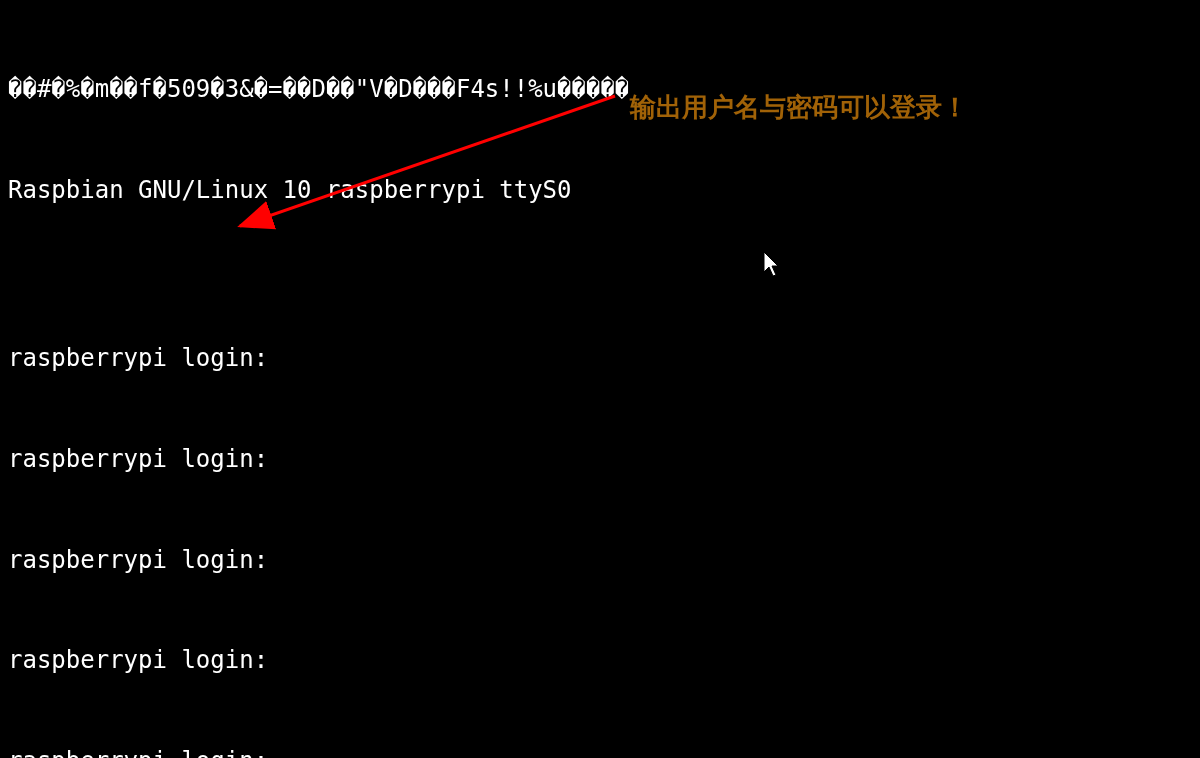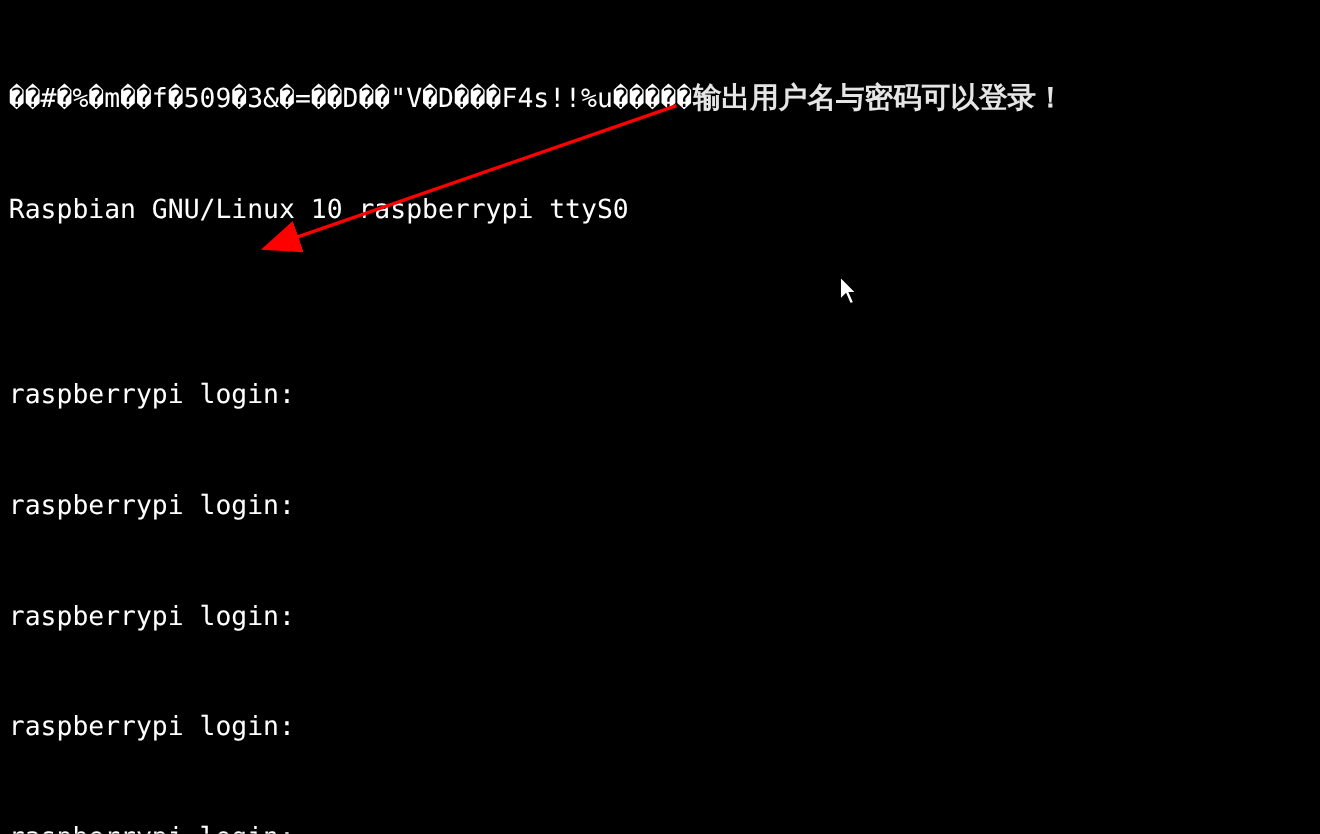--- a/index.html
+++ b/index.html
@@ -15,22 +15,22 @@
       line-height: 1.4;
     }
     .terminal {
       padding: 6px 8px;
       white-space: pre;
     }
     .line { display: block; }
     .annotation {
       position: absolute;
       left: 630px;
-      top: 70px;
-      color: #e5e5e5;
+      top: 89px;
+      color: #a16207;
       font-family: "Microsoft YaHei", "SimHei", sans-serif;
       font-size: 26px;
       font-weight: bold;
     }
     .arrow-svg {
       position: absolute;
       left: 220px;
       top: 78px;
       width: 400px;
       height: 160px;

